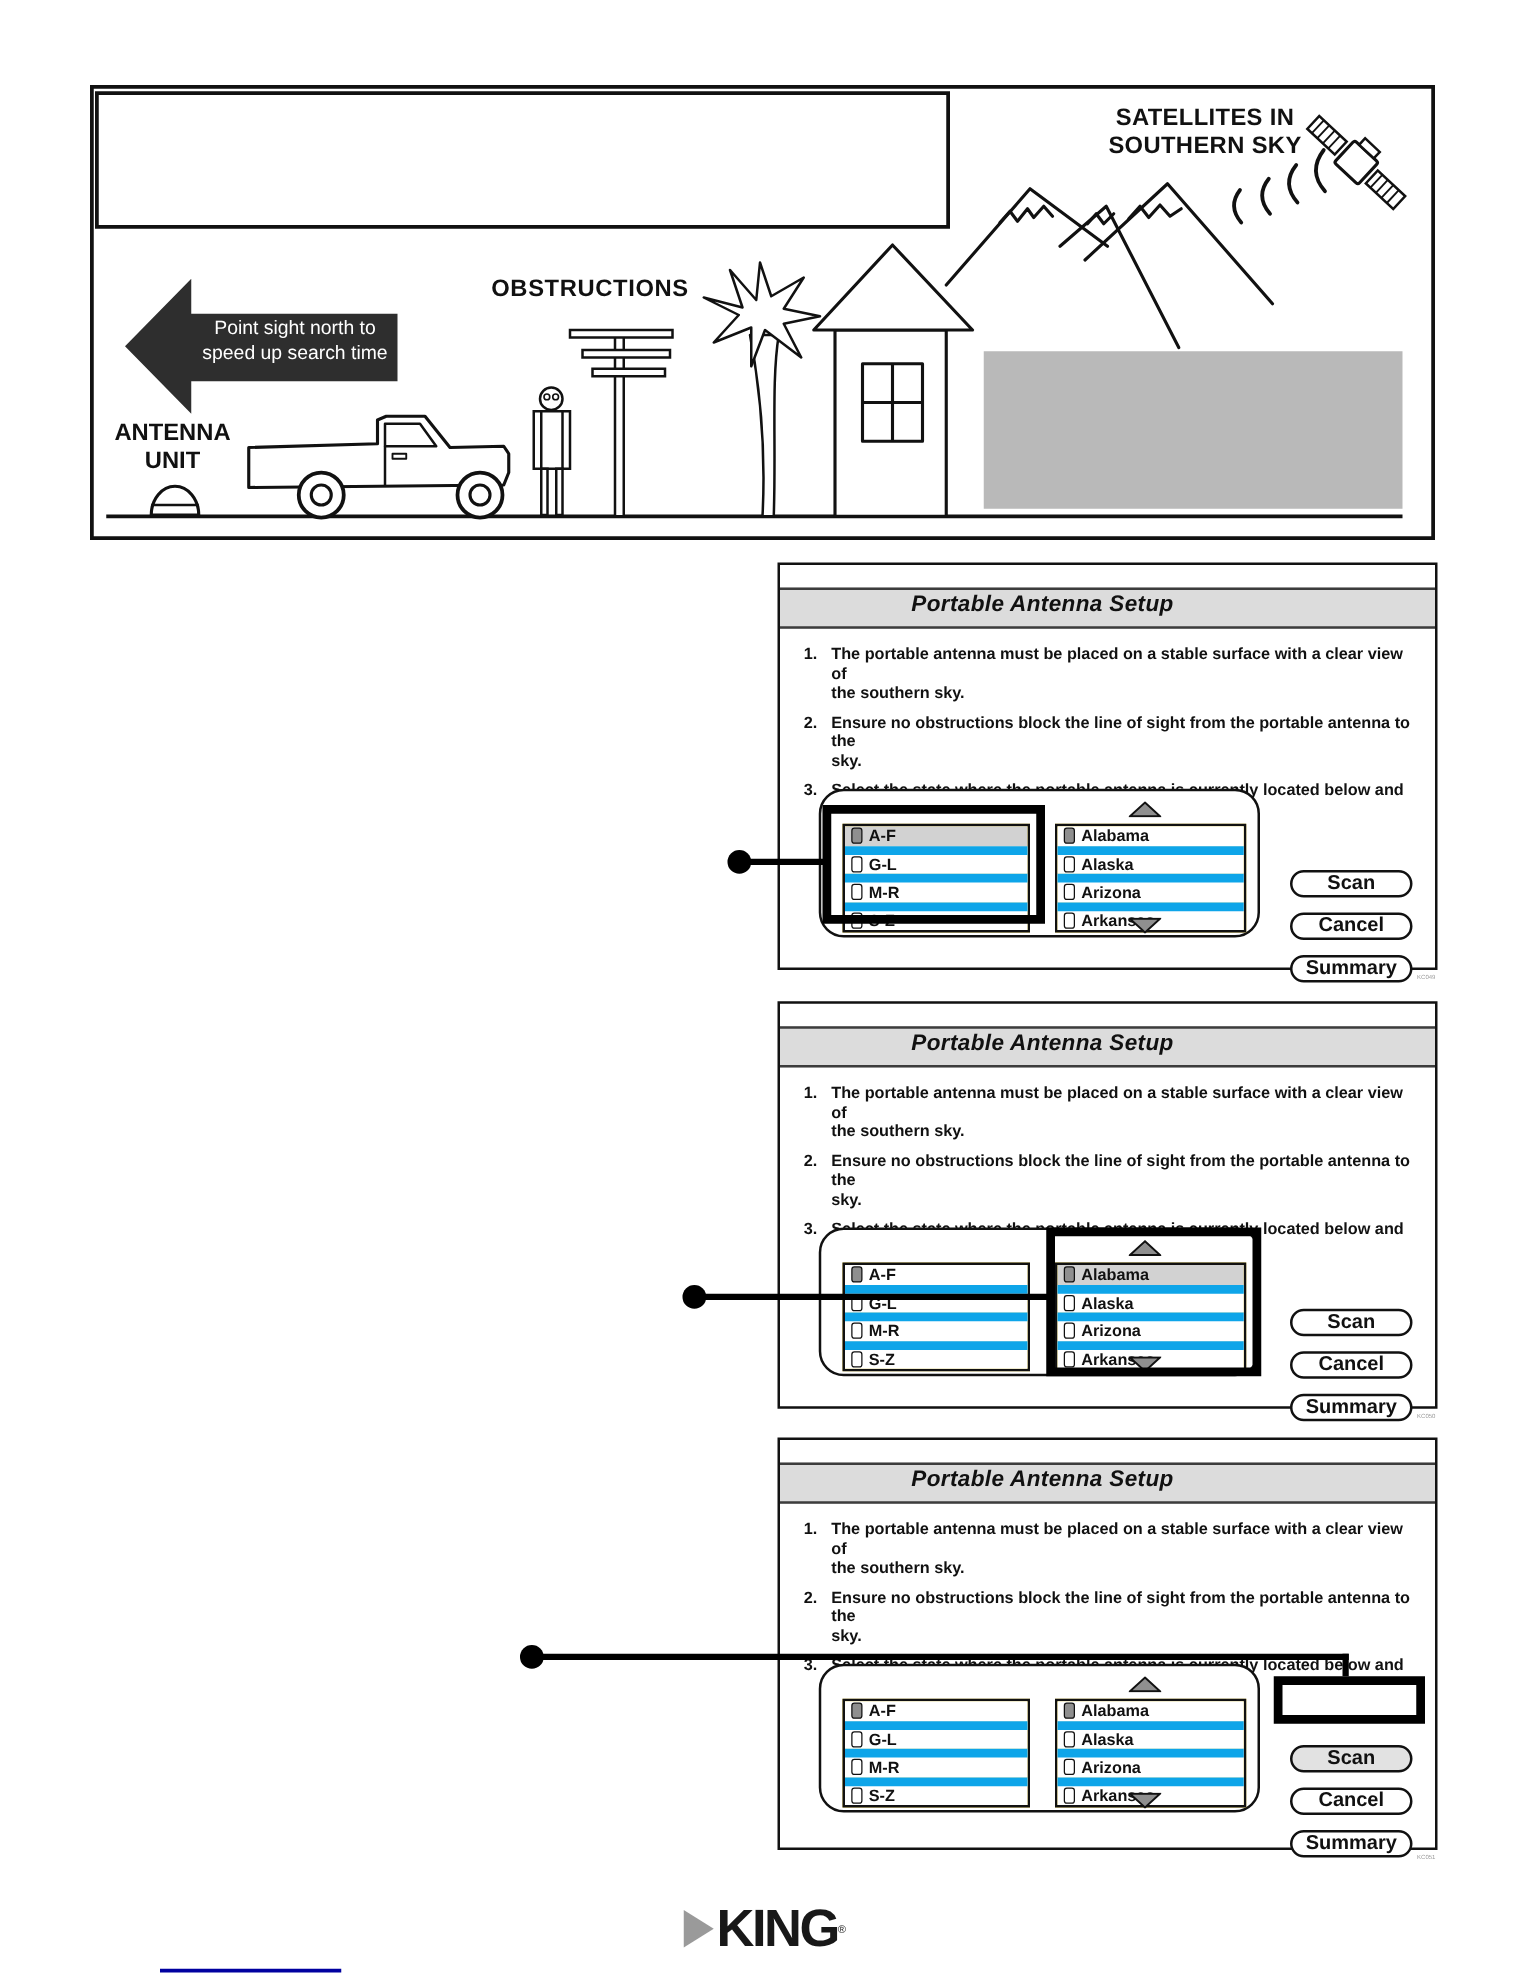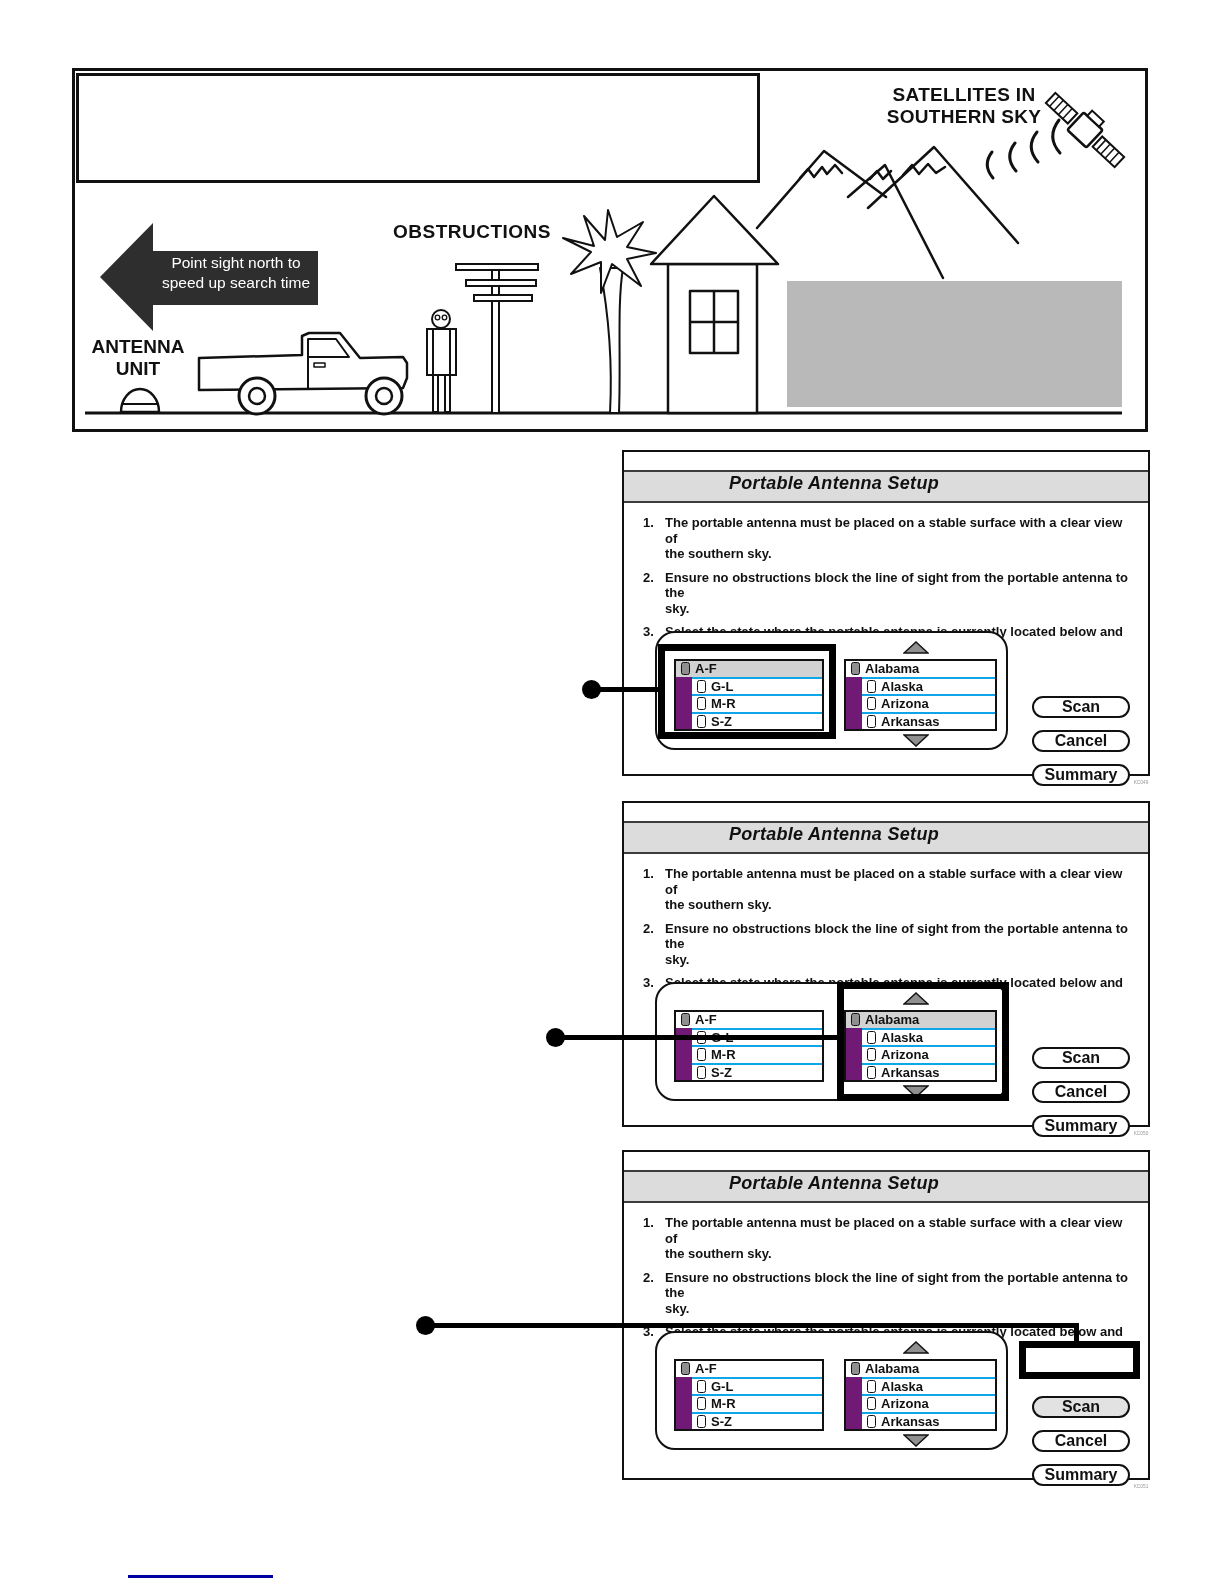--- a/index.html
+++ b/index.html
@@ -17,25 +17,25 @@
   .ant-label{left:88px;top:336px;width:100px;text-align:center;font-size:19px;font-weight:bold;line-height:22px;}
 
   
   .dlg{width:528px;height:326px;border:2.5px solid #111;background:#fff;}
   .d-titlebar{left:0;right:0;top:18px;height:33px;background:#dcdcdc;border-top:2px solid #3c3c3c;border-bottom:2px solid #3c3c3c;}
   .d-title{left:0;top:21px;width:420px;text-align:center;font-size:18px;font-weight:bold;font-style:italic;letter-spacing:.3px;}
   .d-instr{left:19px;top:63px;width:492px;}
   .d-item{position:relative;padding-left:22px;margin-bottom:8px;font-size:13px;font-weight:bold;line-height:15.5px;}
   .d-num{position:absolute;left:0;top:0;}
   .d-panel{left:31px;top:179px;width:353px;height:119px;border:2.5px solid #111;border-radius:20px;background:#fff;}
-  .d-list{border:2px solid #111;background:#701a75;}
+  .d-list{border:2px solid #111;background:#fde047;}
   .d-list-left{left:50px;top:207px;width:150px;}
   .d-list-right{left:220px;top:207px;width:153px;}
   .d-row{display:flex;align-items:center;gap:5px;height:15.5px;padding-left:5px;font-size:13px;font-weight:bold;background:#fff;}
-  .d-row + .d-row{border-top:2px solid #0ea5e9;margin-left:16px;}
+  .d-row + .d-row{border-top:7px solid #0ea5e9;}
   .d-row.sel{background:#d2d2d2;}
   .cb{flex:0 0 auto;width:7px;height:11px;border:1.8px solid #111;border-radius:2.5px;background:#fff;}
   .cb.f{background:#8f8f8f;}
   .scroll-arrow{left:279px;width:26px;height:13px;}
   .sa-up{top:189px;} .sa-down{top:282px;}
   .d-btn{left:408px;width:98px;height:22px;border:2.5px solid #111;border-radius:11px;background:#fff;
          display:flex;align-items:center;justify-content:center;font-size:16px;font-weight:bold;margin-top:48px;}
   .b-scan{top:196px;} .b-cancel{top:230px;} .b-summary{top:264px;}
   .hl{border:7px solid #000;background:transparent;}
   .d-code{right:0px;top:328px;font-size:6px;color:#999;transform:scale(.8);transform-origin:right top;}
@@ -345,15 +345,20 @@
   <div class="abs dot" style="left:582px;top:680px;"></div>
   <div class="abs cline" style="left:598px;top:687px;width:62px;height:5px;"></div>
 
   <div class="abs dot" style="left:546px;top:1028px;"></div>
   <div class="abs cline" style="left:562px;top:1035px;width:277px;height:5px;"></div>
 
   <div class="abs dot" style="left:416px;top:1316px;"></div>
   <div class="abs cline" style="left:432px;top:1323px;width:647px;height:5px;"></div>
   <div class="abs cline" style="left:1074px;top:1323px;width:5px;height:18px;"></div>
 
+  <div class="abs brand">
+    <span class="brand-tri"></span>
+    <span class="brand-text">KING</span>
+    <span class="brand-reg">®</span>
+  </div>
   <div class="abs blue-line"></div>
 
 </div>
 
 </body></html>

